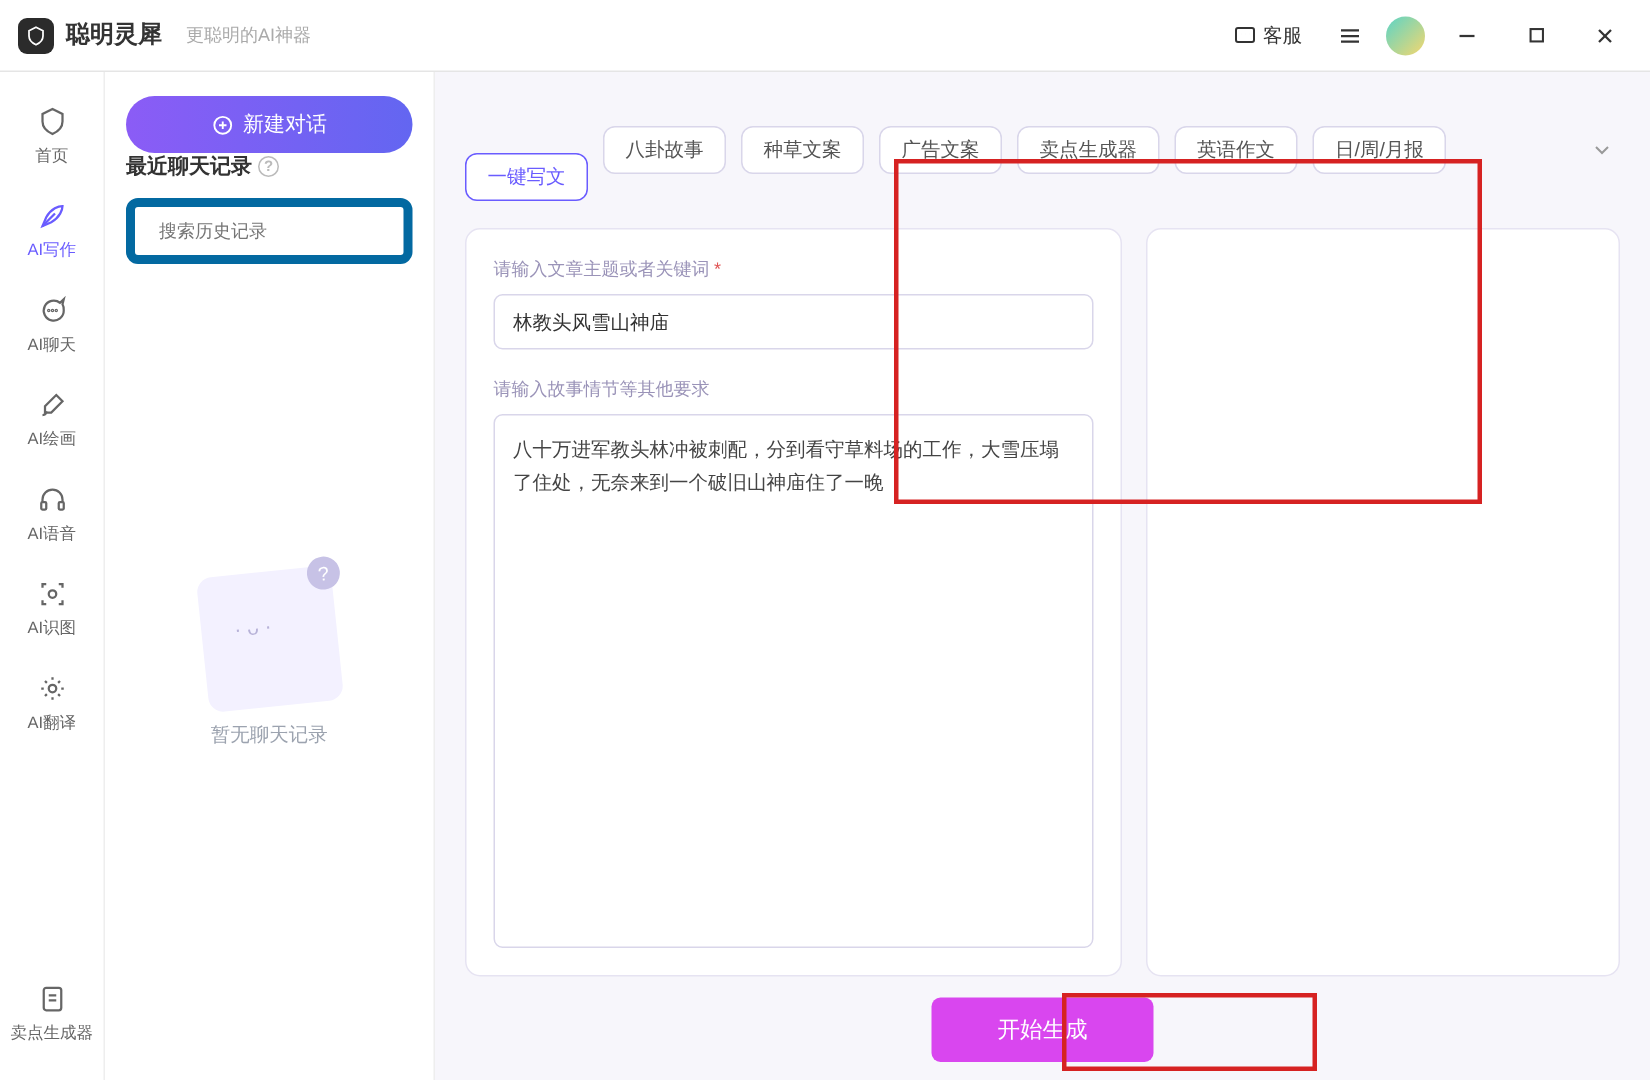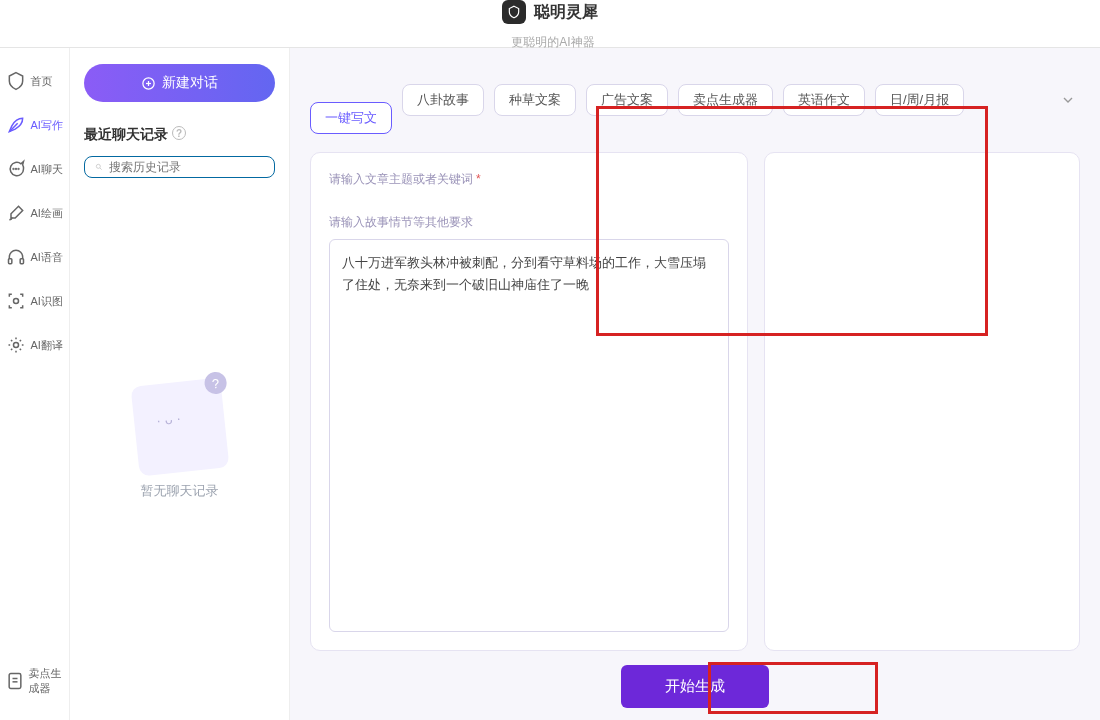--- a/index.html
+++ b/index.html
@@ -12,21 +12,20 @@
     font-size: 13px;
     color: #333;
   }
   .header {
     height: 48px;
     display: flex;
     align-items: center;
     padding: 0 12px;
     border-bottom: 1px solid #e5e5e5;
     gap: 10px;
-    flex-direction: column;
   }
   .logo-wrap { display: flex; align-items: center; gap: 8px; }
   .logo-icon {
     width: 24px; height: 24px; background:#2b2b2b; border-radius:6px;
     display:flex;align-items:center;justify-content:center;color:#fff;
   }
   .app-title { font-weight:700; font-size:16px; }
   .tagline { color:#aaa; font-size:12px; margin-left:6px; }
   .spacer { flex:1; }
   .hdr-btn {
@@ -39,42 +38,42 @@
   .win-icon { width:36px;height:28px;display:flex;align-items:center;justify-content:center;cursor:pointer;}
 
   .body-wrap { display:flex; height:calc(720px - 48px); }
 
   .sidebar {
     width:70px; border-right:1px solid #eee;
     display:flex;flex-direction:column;align-items:center;
     padding-top:14px;gap:6px;
   }
   .nav-item {
-    width:60px;display:flex;flex-direction:row;align-items:center;gap:4px;
+    width:60px;display:flex;flex-direction:column;align-items:center;gap:4px;
     padding:8px 0;border-radius:8px;cursor:pointer;font-size:11px;color:#666;
   }
   .nav-item.active { color:#6a5cff; }
   .nav-icon { width:22px;height:22px;display:flex;align-items:center;justify-content:center;font-size:18px;}
   .sidebar-bottom { margin-top:auto; margin-bottom:16px;}
 
   .chat-col {
     width:220px;border-right:1px solid #eee;
     padding:16px 14px;display:flex;flex-direction:column;
   }
   .new-chat-btn {
     background:linear-gradient(90deg,#8b5cf6,#6366f1);
     color:#fff;border:none;border-radius:999px;
     height:38px;display:flex;align-items:center;justify-content:center;gap:6px;
     font-size:14px;cursor:pointer;font-weight:500;
   }
-  .section-label { font-size:14px;font-weight:600;margin-top:24px;display:flex;align-items:flex-start;gap:4px;}
+  .section-label { font-size:14px;font-weight:600;display:flex;align-items:center;gap:4px;}
   .q-icon { width:14px;height:14px;border:1px solid #bbb;border-radius:50%;display:inline-flex;align-items:center;justify-content:center;font-size:10px;color:#bbb;}
   .search-box {
-    margin-top:12px;border:1px solid #0369a1;border-radius:8px;
-    height:22px;display:flex;align-items:center;padding:0 10px;gap:6px;color:#bbb;
+    margin-top:12px;border:6px solid #0369a1;border-radius:8px;
+    height:44px;display:flex;align-items:center;padding:0 10px;gap:6px;color:#bbb;
   }
   .search-box input { border:none;outline:none;flex:1;font-size:12px;background:transparent;}
   .empty-state { flex:1;display:flex;flex-direction:column;align-items:center;justify-content:center;gap:10px;color:#9ca3af;}
   .empty-illus { width:90px;height:90px;background:#f3f1ff;border-radius:10px;position:relative;transform:rotate(-6deg);}
   .empty-illus::after{content:"?";position:absolute;top:-6px;right:-6px;width:22px;height:22px;border-radius:50%;background:#c7c2e6;color:#fff;display:flex;align-items:center;justify-content:center;font-size:13px;}
   .empty-face{position:absolute;top:28px;left:22px;font-size:14px;color:#b7b2d8;}
 
   .main {
     flex:1;background:#f7f6fb;padding:18px 20px 12px;position:relative;display:flex;flex-direction:column;
   }
@@ -106,21 +105,21 @@
   .highlight-box1 {
     position:absolute;border:3px solid #d62222;pointer-events:none;
     left:306px;top:58px;width:392px;height:230px;
   }
   .highlight-box2 {
     border:3px solid #d62222;pointer-events:none;
     position:absolute;left:418px;bottom:6px;width:170px;height:52px;
   }
   .gen-row { display:flex;justify-content:center;margin-top:14px;}
   .gen-btn {
-    background:#6d28d9;color:#fff;border:none;border-radius:6px;
+    background:#d946ef;color:#fff;border:none;border-radius:6px;
     padding:12px 44px;font-size:15px;cursor:pointer;
   }
   .output-panel {
     flex:1;background:#fff;border:1px solid #e6e3f2;border-radius:10px;
   }
   svg { display:block; }
 </style>
 </head>
 <body>
 
@@ -290,20 +289,21 @@
             <polyline points="6 9 12 15 18 9"></polyline>
           </svg>
       </div>
     </div>
 
     <div class="panel-row">
       <div class="form-panel">
         <div class="field-label">
           <span>请输入文章主题或者关键词</span><span class="req">*</span>
         </div>
+        <input class="text-input" type="text" value="林教头风雪山神庙" style="">
         <div class="field-gap"></div>
         <div class="field-label">请输入故事情节等其他要求</div>
         <textarea class="text-area" style="">八十万进军教头林冲被刺配，分到看守草料场的工作，大雪压塌了住处，无奈来到一个破旧山神庙住了一晚</textarea>
       </div>
       <div class="output-panel"></div>
     </div>
 
     <div class="gen-row">
       <button class="gen-btn">开始生成</button>
     </div>

